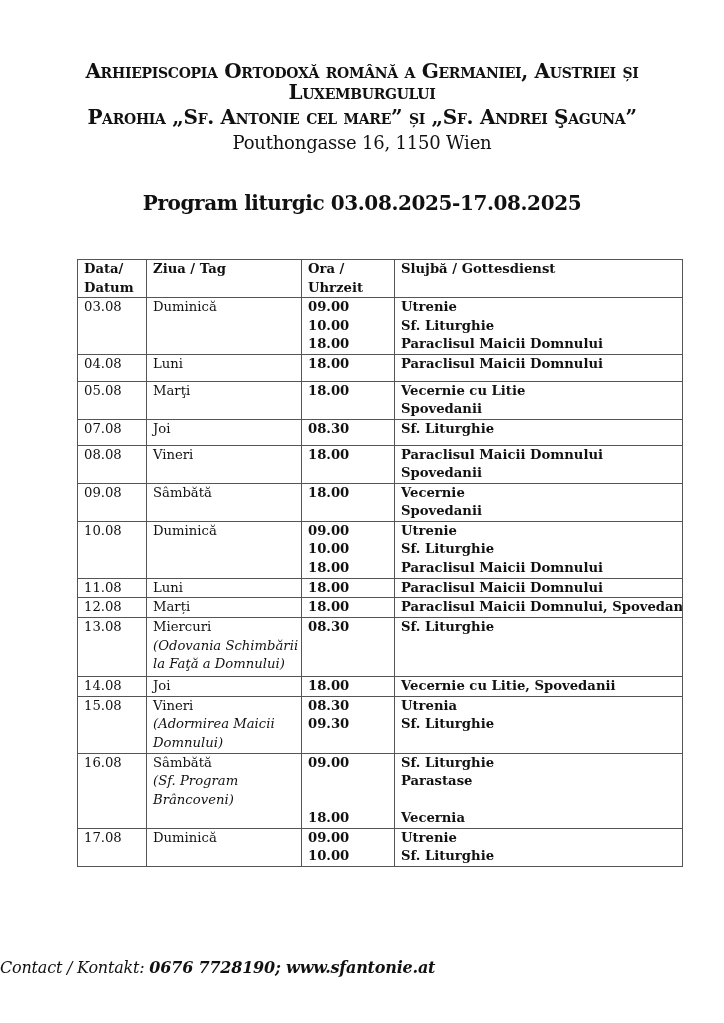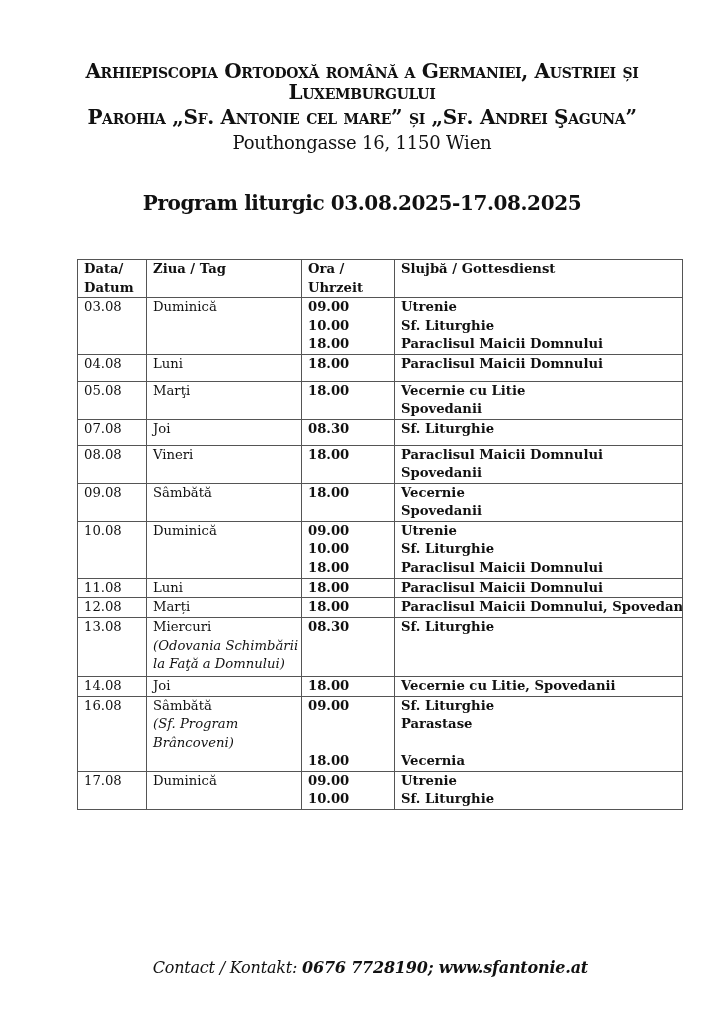--- a/index.html
+++ b/index.html
@@ -19,21 +19,21 @@
   table.sched col.c2 { width:155px; }
   table.sched col.c3 { width:93px; }
   table.sched col.c4 { width:288px; }
   table.sched td, table.sched th { border:1px solid #555; vertical-align:top; padding:0 5px 0 6px; text-align:left; }
   table.sched th { font-weight:bold; }
   .it { font-style:italic; }
   .line { display:block; white-space:nowrap; overflow:visible; }
   .time .line, .serv .line { font-weight:bold; }
   .serv { overflow:hidden; white-space:nowrap; }
 
-  #contact { position:absolute; top:958px; left:0; width:588px; text-align:right; font-size:16px;
+  #contact { position:absolute; top:958px; left:0; width:588px; text-align:left; font-size:16px;
              font-style:italic; letter-spacing:-0.2px; }
   #contact .cb { font-weight:bold; }
 </style>
 </head>
 <body>
 
 <div class="hdr sc" id="h1">Arhiepiscopia Ortodoxă română a Germaniei, Austriei și</div>
 <div class="hdr sc" id="h2">Luxemburgului</div>
 <div class="hdr sc" id="h3">Parohia „Sf. Antonie cel mare” și „Sf. Andrei Şaguna”</div>
 <div class="hdr" id="h4">Pouthongasse 16, 1150 Wien</div>
@@ -225,20 +225,38 @@
         <td>
           <span class="line">Joi</span>
         </td>
         <td class="time">
           <span class="line">18.00</span>
         </td>
         <td class="serv">
           <span class="line">Vecernie cu Litie, Spovedanii</span>
         </td>
       </tr>
+      <tr style="height: 57px;">
+        <td>
+          <span class="line">15.08</span>
+        </td>
+        <td>
+          <span class="line">Vineri</span>
+          <span class="line it">(Adormirea Maicii</span>
+          <span class="line it">Domnului)</span>
+        </td>
+        <td class="time">
+          <span class="line">08.30</span>
+          <span class="line">09.30</span>
+        </td>
+        <td class="serv">
+          <span class="line">Utrenia</span>
+          <span class="line">Sf. Liturghie</span>
+        </td>
+      </tr>
       <tr style="height: 74px;">
         <td>
           <span class="line">16.08</span>
         </td>
         <td>
           <span class="line">Sâmbătă</span>
           <span class="line it">(Sf. Program</span>
           <span class="line it">Brâncoveni)</span>
         </td>
         <td class="time">

